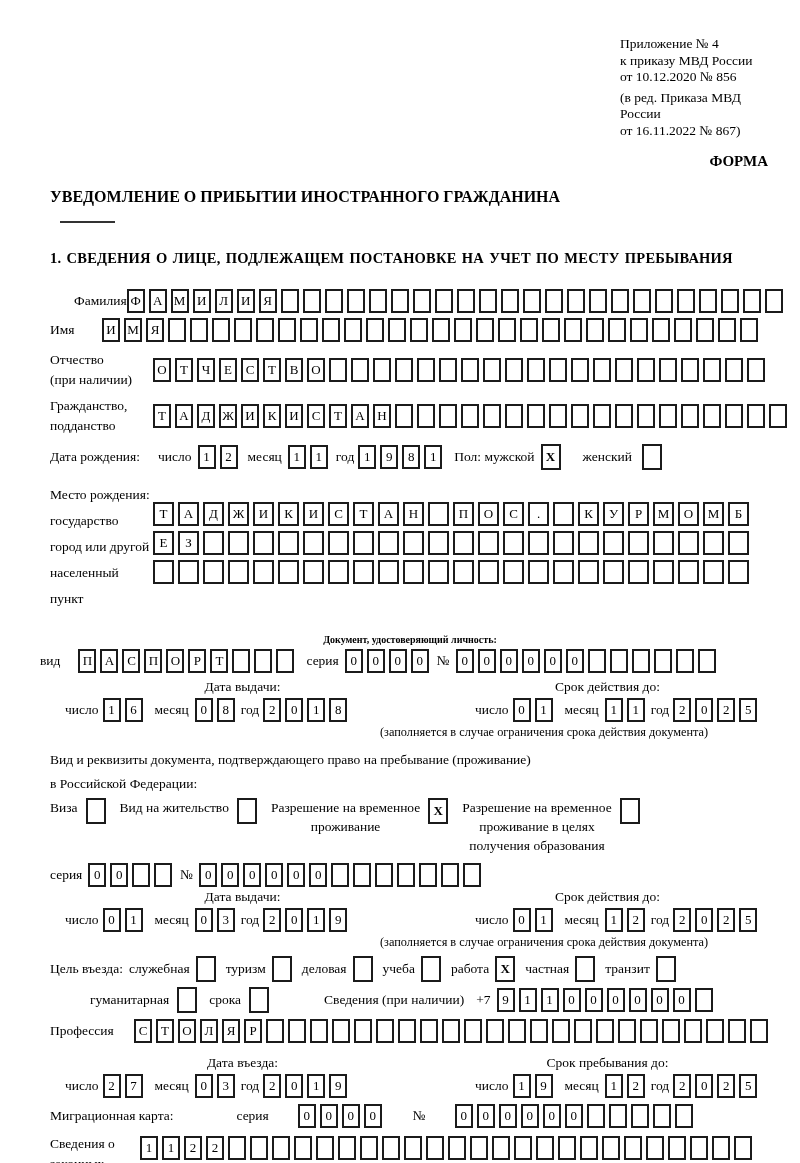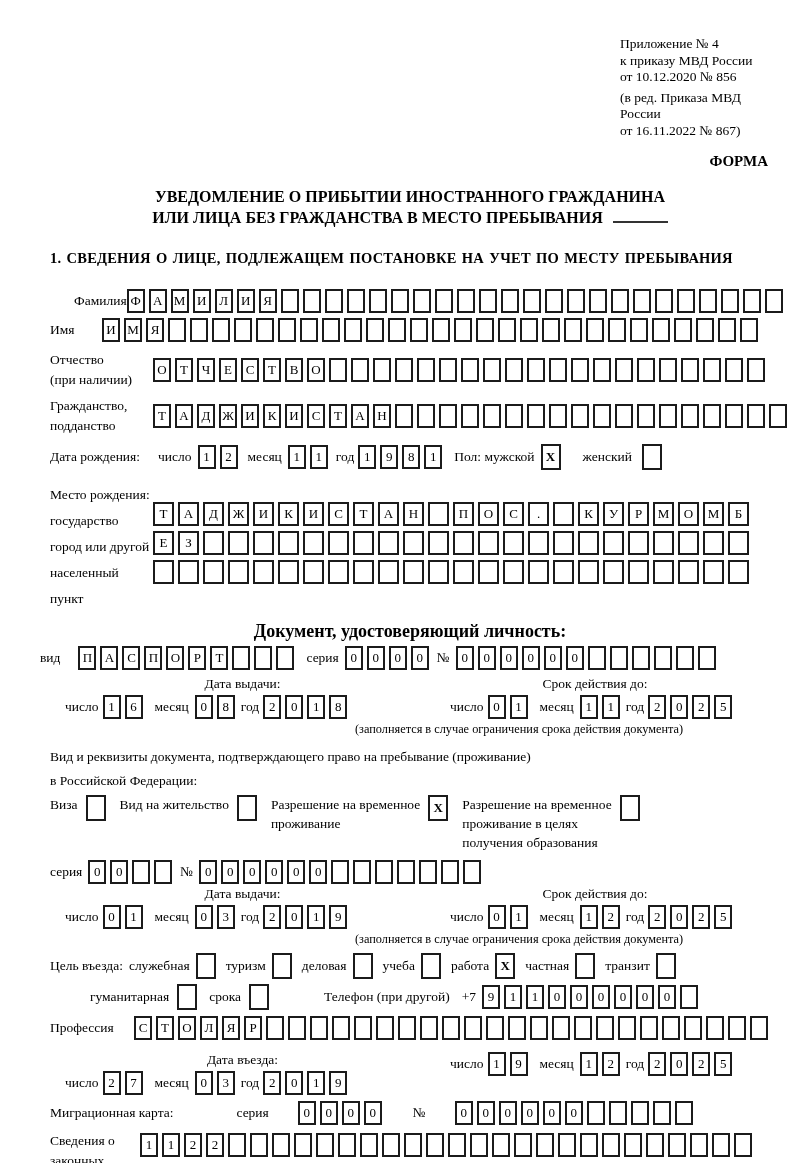--- a/index.html
+++ b/index.html
@@ -17,59 +17,59 @@
   .cb{width:20px;height:26px;font-weight:bold;}
   .w52{flex:0 0 52px;}
   .w103{flex:0 0 103px;}
   .w84{flex:0 0 84px;}
   .ml4{margin-left:4px;}.ml6{margin-left:6px;}.ml8{margin-left:8px;}
   .ml10{margin-left:10px;}.ml12{margin-left:12px;}.ml14{margin-left:22px;}
   .ml18{margin-left:18px;}.ml40{margin-left:40px;}.ml55{margin-left:55px;}
   .hdr{margin-left:570px;font-size:13.5px;line-height:16.5px;}
   .hdr .gap{margin-top:4px;}
   .forma{text-align:right;font-weight:bold;font-size:15px;margin-top:14px;padding-right:2px;}
-  .title{margin-top:16px;text-align:center;font-weight:bold;font-size:16px;line-height:21px;}
+  .title{margin-top:16px;font-weight:bold;font-size:16px;line-height:21px;}
   .blank-line{display:inline-block;width:55px;border-bottom:2px solid #333;
               height:14px;margin-left:10px;vertical-align:baseline;}
   .sec-heading{margin-top:22px;font-weight:bold;font-size:14.5px;letter-spacing:.2px;word-spacing:1.5px;}
   .f-row{margin-top:5px;}
   .lblcol{display:flex;flex-direction:column;font-size:13.5px;line-height:20px;}
   .bp-labels{font-size:13.5px;line-height:26px;margin-top:8px;}
   .stack{display:flex;flex-direction:column;gap:5px;}
-  .doc-heading{text-align:center;font-weight:bold;font-size:18px;margin-top:9px;margin-bottom:4px;font-family:Liberation Serif, serif;}
-  .dates{display:flex;margin-top:4px;align-items:flex-start;}
+  .doc-heading{text-align:center;font-weight:bold;font-size:10px;margin-top:22px;margin-bottom:4px;font-family:Liberation Serif, serif;}
+  .dates{display:flex;margin-top:4px;align-items:flex-start;gap:25px;}
   .dcol-left{flex:0 0 370px;padding-left:15px;box-sizing:border-box;}
   .dcol-right{flex:1;}
   .dtitle{text-align:center;font-size:13.5px;margin-bottom:3px;}
   .dfields{display:flex;align-items:center;}
   .dcol-right .dfields{margin-left:30px;}
   .dnote{font-size:12.3px;white-space:nowrap;margin-top:3px;margin-left:-65px;}
   .intro{font-size:13.5px;line-height:24px;margin-top:8px;}
   .optrow{display:flex;align-items:flex-start;margin-top:2px;gap:14px;}
   .opt{display:flex;align-items:flex-start;gap:8px;}
-  .optlines{display:flex;flex-direction:column;font-size:13.5px;line-height:19px;}
+  .optlines{display:flex;flex-direction:column;text-align:center;font-size:13.5px;line-height:19px;}
 </style>
 </head>
 <body>
 
 <div class="page">
 
   <div class="hdr">
     <div>Приложение № 4</div>
     <div>к приказу МВД России</div>
     <div>от 10.12.2020 № 856</div>
     <div class="gap">(в ред. Приказа МВД России</div>
     <div>от 16.11.2022 № 867)</div>
   </div>
 
   <div class="forma">ФОРМА</div>
 
   <div class="title">
     <div>УВЕДОМЛЕНИЕ О ПРИБЫТИИ ИНОСТРАННОГО ГРАЖДАНИНА</div>
-    <div><span>ИЛИ ЛИЦА БЕЗ ГРАЖДАНСТВА В МЕСТО ПРЕБЫВАНИЯ</span><span class="blank-line"></span></div>
+    <div><span class="blank-line"></span></div>
   </div>
 
   <div class="sec-heading">1. СВЕДЕНИЯ О ЛИЦЕ, ПОДЛЕЖАЩЕМ ПОСТАНОВКЕ НА УЧЕТ ПО МЕСТУ ПРЕБЫВАНИЯ</div>
 
   <div class="row f-row" style="margin-top:22px;margin-left:24px;">
     <span class="lbl w52">Фамилия</span>
     <div class="cells">
         <span class="cell">Ф</span>
         <span class="cell">А</span>
         <span class="cell">М</span>
@@ -541,21 +541,21 @@
     <span class="cell cb ml6"></span>
     <span class="lbl ml10">транзит</span>
     <span class="cell cb ml6"></span>
   </div>
 
   <div class="row" style="margin-top:5px;margin-left:40px;">
     <span class="lbl">гуманитарная</span>
     <span class="cell cb ml8"></span>
     <span class="lbl ml12">срока</span>
     <span class="cell cb ml8"></span>
-    <span class="lbl ml55">Телефон (при другой)</span>
+    <span class="lbl ml55">Сведения (при наличии)</span>
     <span class="lbl ml12">+7</span>
     <div class="cells ml6">
         <span class="cell">9</span>
         <span class="cell">1</span>
         <span class="cell">1</span>
         <span class="cell">0</span>
         <span class="cell">0</span>
         <span class="cell">0</span>
         <span class="cell">0</span>
         <span class="cell">0</span>
@@ -616,20 +616,21 @@
         <span class="lbl ml6">год</span>
         <div class="cells ml4">
             <span class="cell">2</span>
             <span class="cell">0</span>
             <span class="cell">1</span>
             <span class="cell">9</span>
           </div>
       </div>
     </div>
     <div class="dcol-right">
+      <div class="dtitle">Срок пребывания до:</div>
       <div class="dfields">
         <span class="lbl">число</span>
         <div class="cells ml4">
             <span class="cell">1</span>
             <span class="cell">9</span>
           </div>
         <span class="lbl ml12">месяц</span>
         <div class="cells ml6">
             <span class="cell">1</span>
             <span class="cell">2</span>

